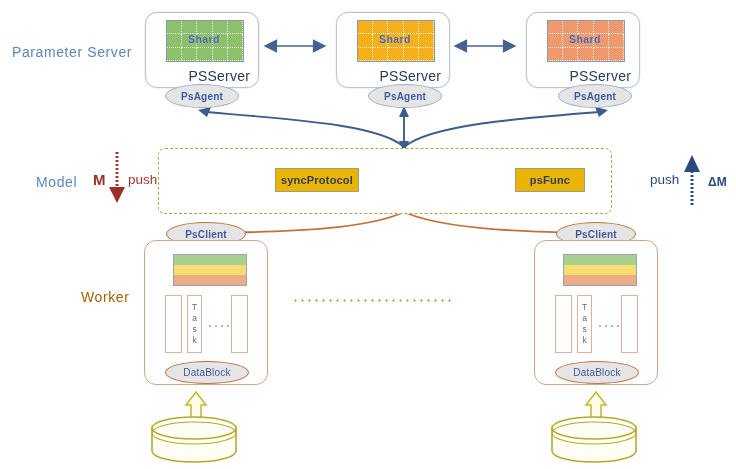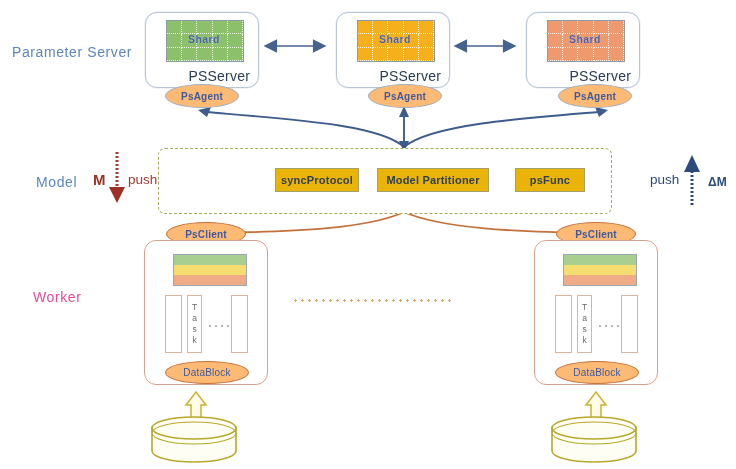--- a/index.html
+++ b/index.html
@@ -27,21 +27,21 @@
     position: absolute;
     white-space: nowrap;
     font-family: "Liberation Sans", sans-serif;
   }
   
   .side-label {
     font-size: 14px;
     letter-spacing: 0.6px;
     color: #5b86bd;
   }
-  .side-label.worker-label { color: #ec4899; }
+  .side-label.worker-label { color: #a16207; margin-left: 48px; }
 
   
   .ps-box {
     position: absolute;
     width: 112px;
     height: 74px;
     border: 1.3px solid #b9c4d4;
     border-radius: 12px;
     background: #ffffff;
     box-shadow: 0 0 0 0.5px #e4e9f0;
@@ -78,21 +78,21 @@
     right: 8px;
     bottom: 3px;
     font-size: 14px;
     color: #2b3c52;
     letter-spacing: 0.2px;
   }
   
   .ellipse {
     position: absolute;
     border-radius: 50%;
-    background: #fdba74;
+    background: #e5e5e5;
     display: flex;
     align-items: center;
     justify-content: center;
     font-size: 10px;
     letter-spacing: 0.2px;
     text-align: right;
   }
   .ellipse.agent {
     width: 72px;
     height: 22px;
@@ -356,21 +356,20 @@
         <div class="cell"></div>
         <div class="cell"></div>
     </div>
     <div class="shard-text" style="left:20px; width:76px; top:20px;">Shard</div>
     <div class="ps-name">PSServer</div>
   </div>
   <div class="ellipse agent" style="left:558px; top:84px;">PsAgent</div>
 
   <div id="model-band">
     <div class="model-chip" style="left:116px; width:82px;">syncProtocol</div>
-    <div class="model-chip" style="left:218px; width:110px;">Model Partitioner</div>
     <div class="model-chip" style="left:356px; width:68px;">psFunc</div>
   </div>
 
   <div class="lbl mlabel" style="left:93px; top:171px;">M</div>
   <div class="lbl arrow-word pull-word" style="left:128px; top:172px;">push</div>
 
   <div class="lbl arrow-word push-word" style="left:650px; top:172px;">push</div>
   <div class="lbl dmlabel" style="left:708px; top:175px;">ΔM</div>
 
   <div class="ellipse client" style="left:166px; top:222px;">PsClient</div>

